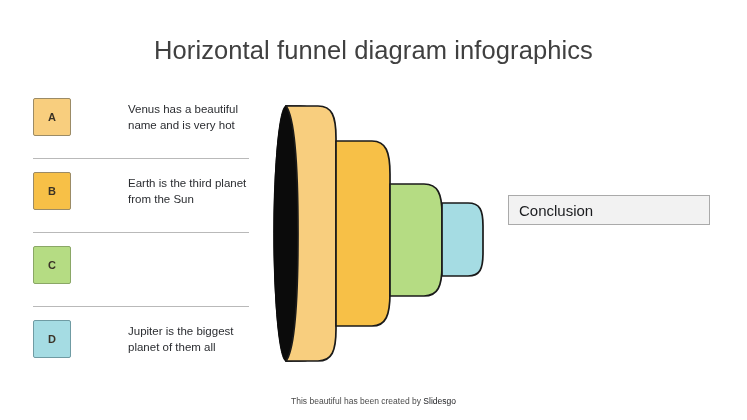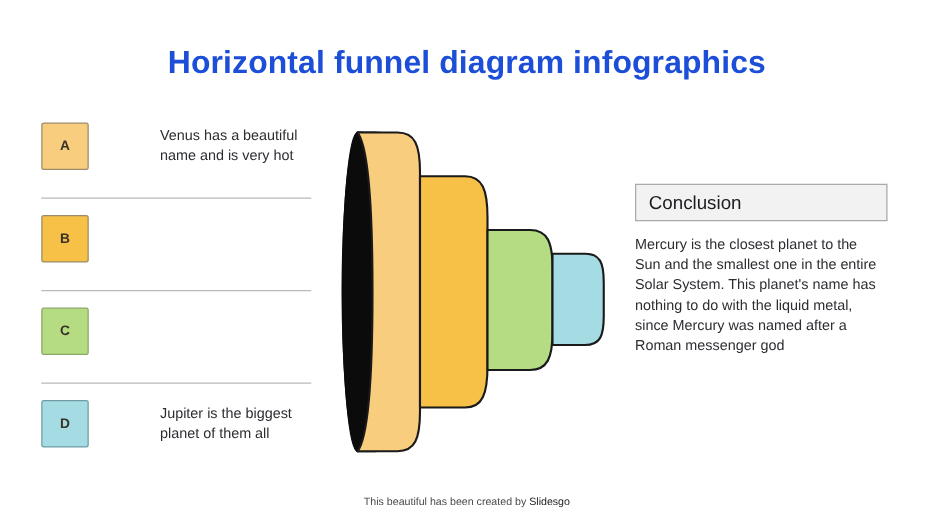--- a/index.html
+++ b/index.html
@@ -18,23 +18,23 @@
   }
 
   
   .page-title {
     position: absolute;
     left: 0;
     top: 36px;
     width: 747px;
     text-align: center;
     font-size: 25.5px;
-    font-weight: bold;
+    font-weight: normal;
     letter-spacing: 0.1px;
-    color: #1d4ed8;
+    color: #404040;
   }
 
   
   .legend {
     position: absolute;
     left: 33px;
     top: 98px;
     width: 216px;
   }
   .legend-row {
@@ -92,20 +92,21 @@
   .conclusion-head {
     border: 1px solid #aaaaaa;
     background: #f2f2f2;
     height: 30px;
     display: flex;
     align-items: center;
     padding-left: 10px;
     box-sizing: border-box;
     font-size: 15px;
     color: #1b1c1f;
+    margin-top: 48px;
   }
   .conclusion-body {
     margin-top: 11px;
     font-size: 11.5px;
     line-height: 16.2px;
     color: #2b2d31;
     width: 196px;
   }
 
   
@@ -135,20 +136,21 @@
       <div class="legend-text">Venus has a beautiful name and is very hot</div>
     </div>
   </div>
   <div class="divider"></div>
 
   <div class="legend-block">
     <div class="legend-row">
       <div class="swatch" style="background:#F7C047;border:1px solid #9B8B66;">
         <span>B</span>
       </div>
+      <div class="legend-text">Earth is the third planet from the Sun</div>
     </div>
   </div>
   <div class="divider"></div>
 
   <div class="legend-block">
     <div class="legend-row">
       <div class="swatch" style="background:#B5DC83;border:1px solid #8AA766;">
         <span>C</span>
       </div>
     </div>
@@ -182,18 +184,17 @@
 
     <path d="M 170,107 L 196,107 C 208,107 211,114 211,130 L 211,157 C 211,173 208,180 196,180 L 170,180 Z" fill="#A5DCE3" stroke="#1a1a1a" stroke-width="1.7" stroke-linejoin="round"></path>
 
   </svg>
 </div>
 
 <div class="conclusion">
   <div class="conclusion-head">
     <span>Conclusion</span>
   </div>
-  <div class="conclusion-body">Mercury is the closest planet to the Sun and the smallest one in the entire Solar System. This planet's name has nothing to do with the liquid metal, since Mercury was named after a Roman messenger god</div>
 </div>
 
 <div class="footer">
   <span>This beautiful has been created by </span><b>Slidesgo</b>
 </div>
 
 </body></html>

